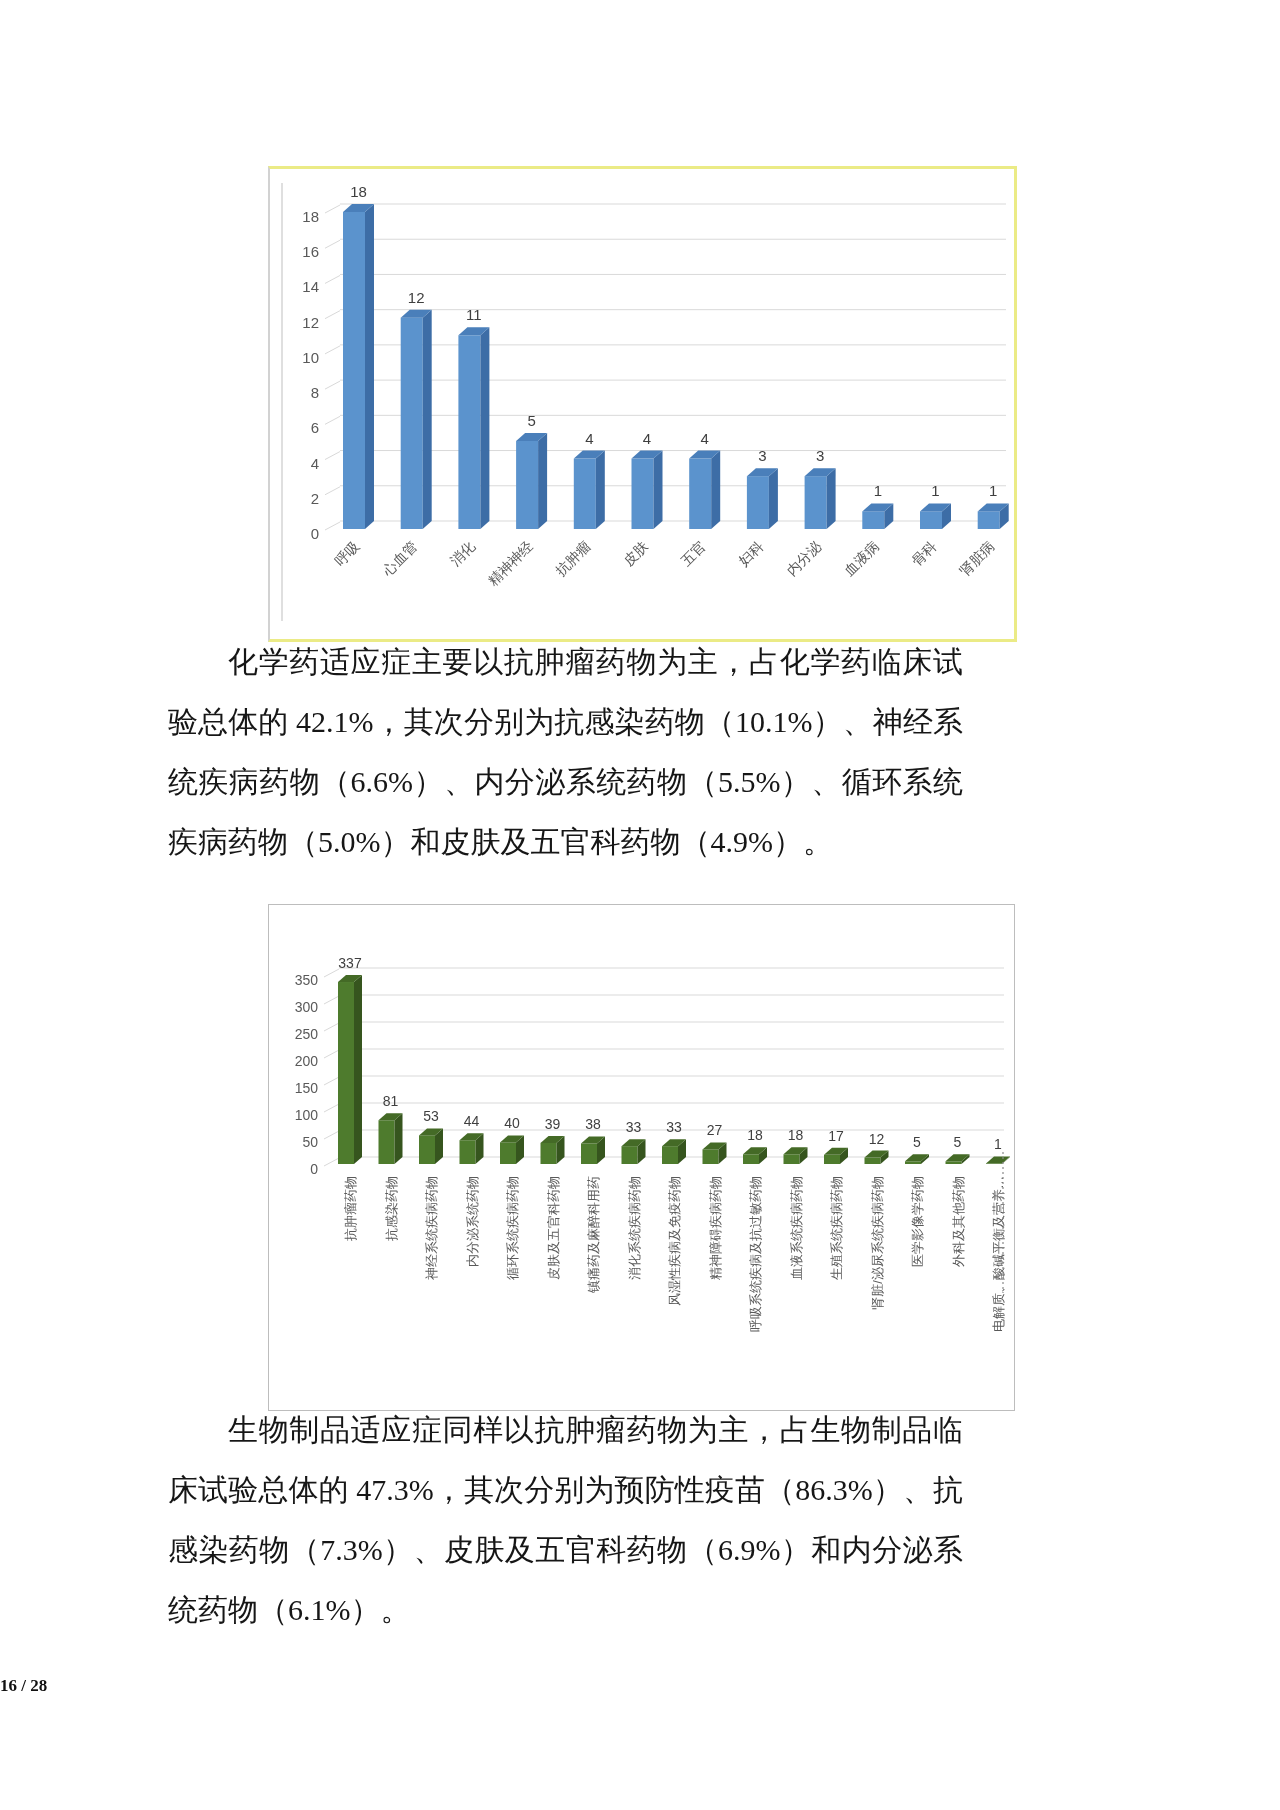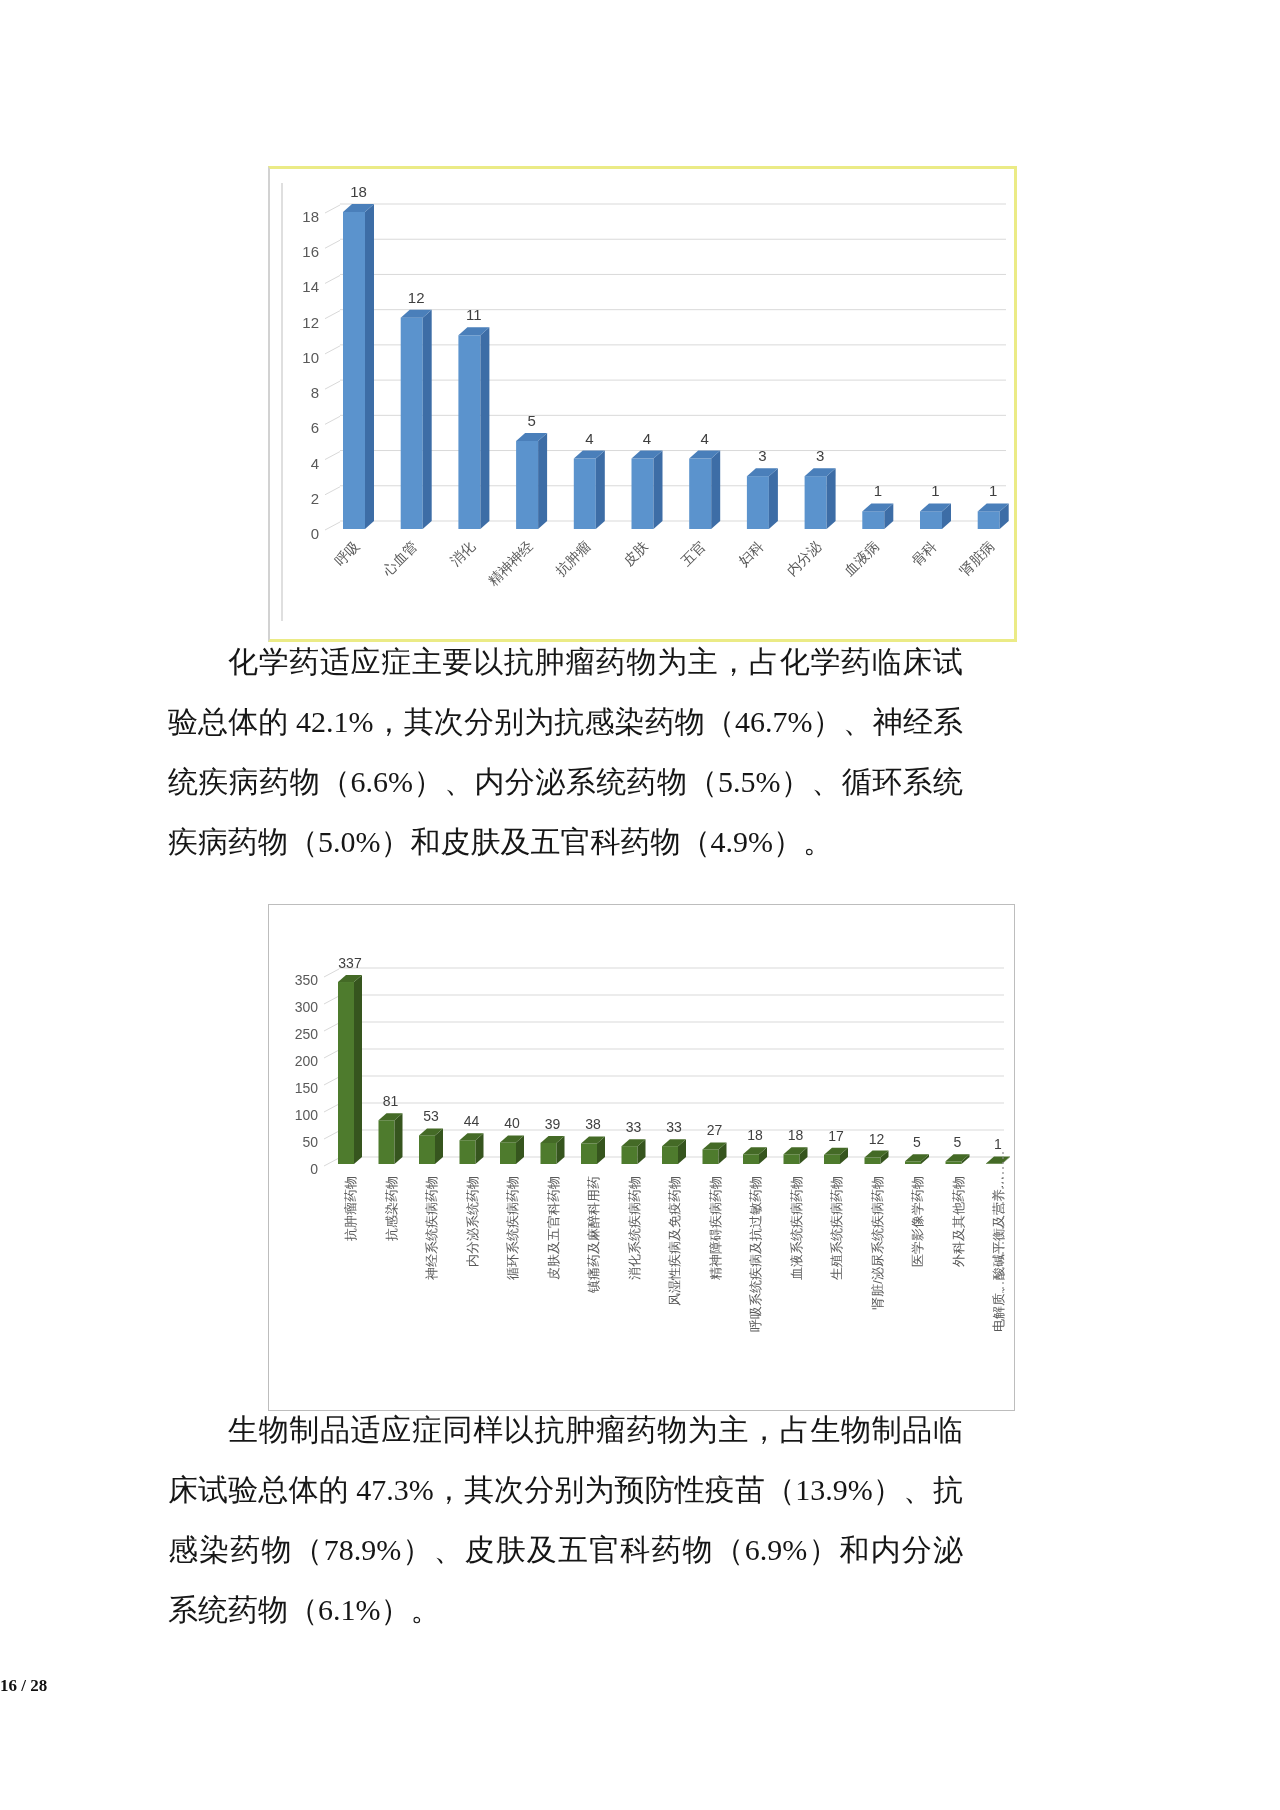--- a/index.html
+++ b/index.html
@@ -165,21 +165,21 @@
         <text x="667.5" y="378" text-anchor="end" font-size="14" fill="#595959" transform="rotate(-45 667.5 378)">骨科</text>
         <g>
           <rect x="707.7" y="342.3888888888889" width="22" height="17.61111111111111" fill="#5b93cd"></rect>
           <polygon points="729.7,342.3888888888889 729.7,360 738.7,352 738.7,334.3888888888889" fill="#3d6da6"></polygon>
           <polygon points="707.7,342.3888888888889 729.7,342.3888888888889 738.7,334.3888888888889 716.7,334.3888888888889" fill="#4a7fba"></polygon>
         </g>
         <text x="723.2" y="327.3888888888889" text-anchor="middle" font-size="15" fill="#3f3f3f">1</text>
         <text x="725.2" y="378" text-anchor="end" font-size="14" fill="#595959" transform="rotate(-45 725.2 378)">肾脏病</text>
       </svg></figure>
 
-  <p class="para para1">化学药适应症主要以抗肿瘤药物为主，占化学药临床试验总体的 42.1%，其次分别为抗感染药物（46.7%）、神经系统疾病药物（6.6%）、内分泌系统药物（5.5%）、循环系统疾病药物（5.0%）和皮肤及五官科药物（4.9%）。</p>
+  <p class="para para1">化学药适应症主要以抗肿瘤药物为主，占化学药临床试验总体的 42.1%，其次分别为抗感染药物（10.1%）、神经系统疾病药物（6.6%）、内分泌系统药物（5.5%）、循环系统疾病药物（5.0%）和皮肤及五官科药物（4.9%）。</p>
 
   <figure class="chart-box chart2"><svg viewBox="0 0 745 505" width="745" height="505">
         <line x1="70" y1="252" x2="735" y2="252" stroke="#d9d9d9" stroke-width="1"></line>
         <line x1="55" y1="261" x2="70" y2="253" stroke="#d9d9d9" stroke-width="1"></line>
         <text x="49" y="269" text-anchor="end" font-size="14" fill="#595959">0</text>
         <line x1="70" y1="225" x2="735" y2="225" stroke="#d9d9d9" stroke-width="1"></line>
         <line x1="55" y1="234" x2="70" y2="226" stroke="#d9d9d9" stroke-width="1"></line>
         <text x="49" y="242" text-anchor="end" font-size="14" fill="#595959">50</text>
         <line x1="70" y1="198" x2="735" y2="198" stroke="#d9d9d9" stroke-width="1"></line>
         <line x1="55" y1="207" x2="70" y2="199" stroke="#d9d9d9" stroke-width="1"></line>
@@ -314,17 +314,17 @@
         <g>
           <rect x="717" y="258.46" width="16" height="0.54" fill="#4e7b2d"></rect>
           <polygon points="733,258.46 733,259 741,252 741,251.45999999999998" fill="#36551e"></polygon>
           <polygon points="717,258.46 733,258.46 741,251.45999999999998 725,251.45999999999998" fill="#446a26"></polygon>
         </g>
         <text x="729" y="244.45999999999998" text-anchor="middle" font-size="14" fill="#3f3f3f">1</text>
         <text x="734" y="271" text-anchor="end" font-size="13" fill="#595959" transform="rotate(-90 734 271)">电解质、酸碱平衡及营养…</text>
         <line x1="734" y1="247" x2="734" y2="388" stroke="#8a8a8a" stroke-width="1.2" stroke-dasharray="2,3"></line>
       </svg></figure>
 
-  <p class="para para2">生物制品适应症同样以抗肿瘤药物为主，占生物制品临床试验总体的 47.3%，其次分别为预防性疫苗（13.9%）、抗感染药物（78.9%）、皮肤及五官科药物（6.9%）和内分泌系统药物（6.1%）。</p>
+  <p class="para para2">生物制品适应症同样以抗肿瘤药物为主，占生物制品临床试验总体的 47.3%，其次分别为预防性疫苗（86.3%）、抗感染药物（7.3%）、皮肤及五官科药物（6.9%）和内分泌系统药物（6.1%）。</p>
 
   <div class="footer">16 / 28</div>
 
 </div>
 
 </body></html>

